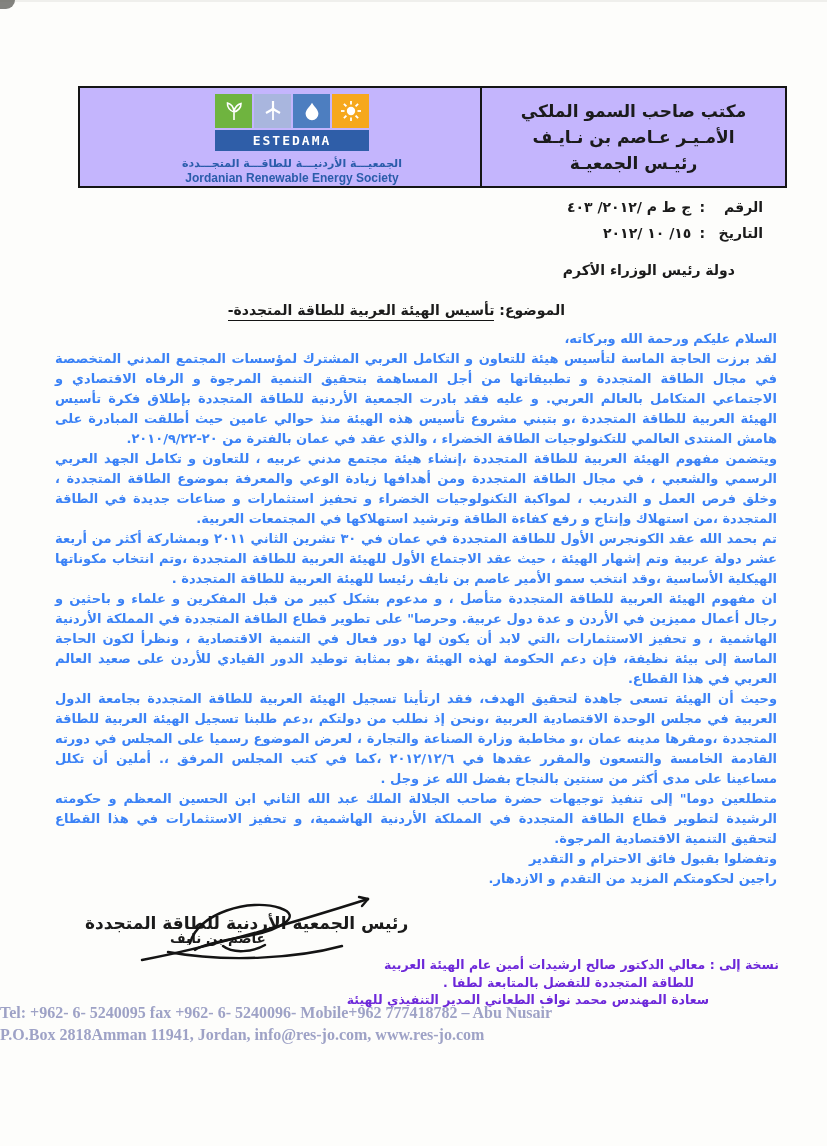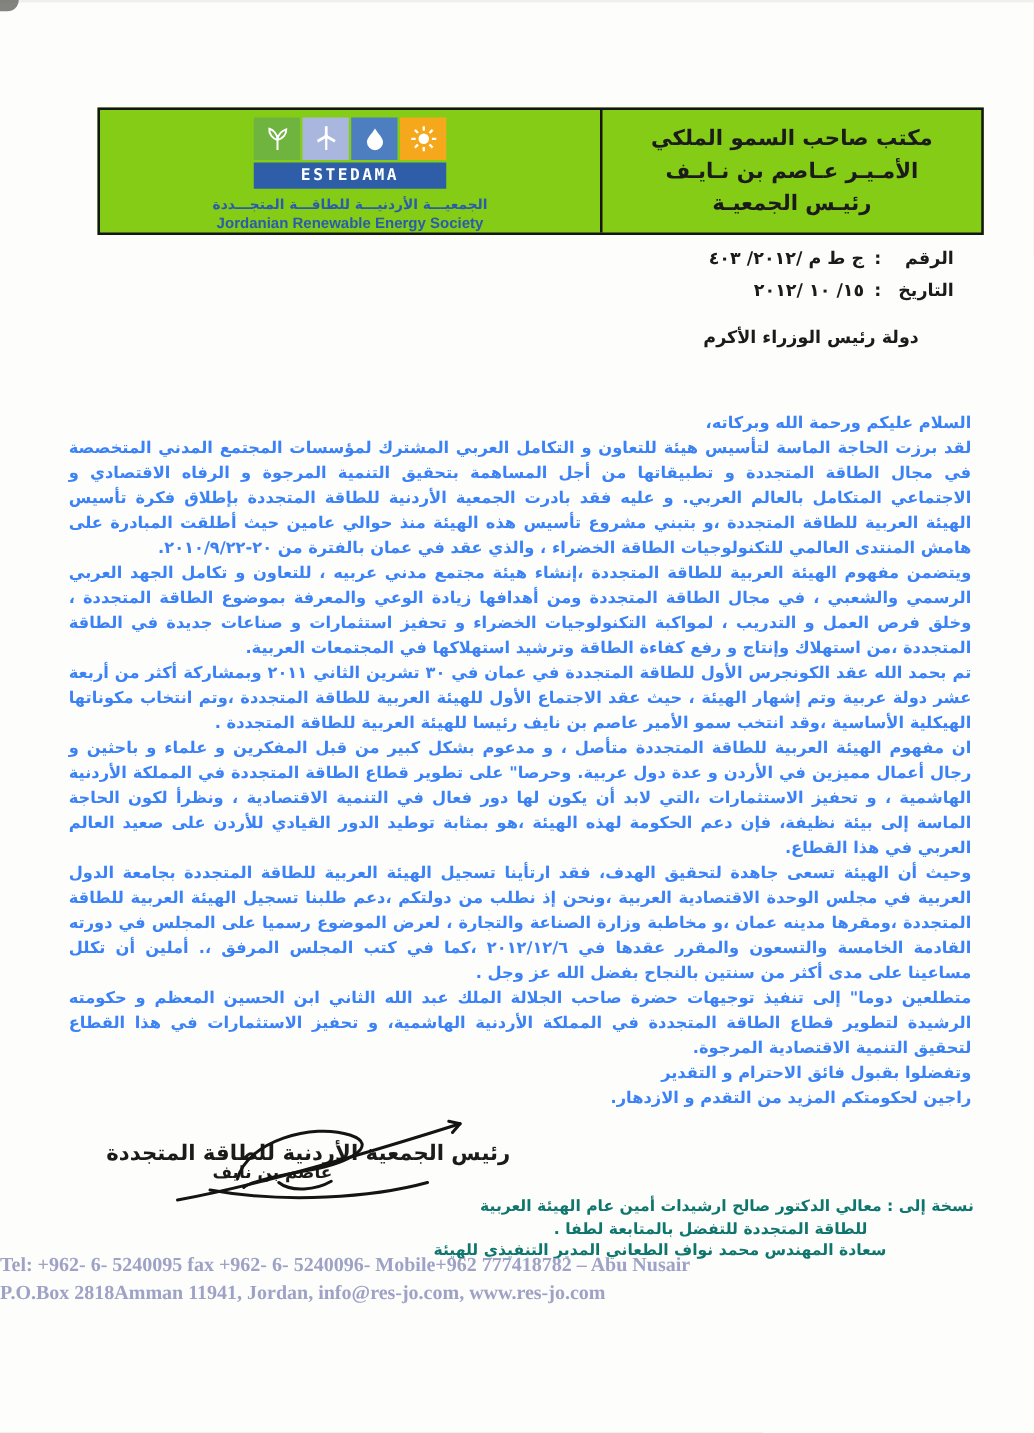--- a/index.html
+++ b/index.html
@@ -5,29 +5,29 @@
   html,body{margin:0;padding:0;background:#e9e9e7;}
   .page{
     position:relative;width:827px;height:1146px;margin:0 auto;
     background:#fdfdfb;overflow:hidden;
     font-family:"DejaVu Sans",sans-serif;color:#1b1b1b;
   }
   .corner-mark{position:absolute;top:0;left:0;width:15px;height:9px;background:#6d6d68;border-radius:0 0 12px 0;opacity:.85;}
   .edge-top{position:absolute;top:0;left:0;right:0;height:2px;background:#efefec;}
 
   
-  .lh-box{position:absolute;top:86px;left:78px;width:705px;height:98px;border:2px solid #151515;background:#84cc16;}
+  .lh-box{position:absolute;top:86px;left:78px;width:705px;height:98px;border:2px solid #151515;background:#c4b5fd;}
   .lh-office{
     position:absolute;top:0;right:0;bottom:0;width:303px;border-left:2px solid #151515;
     display:flex;flex-direction:column;justify-content:center;align-items:center;
     font-weight:bold;font-size:17px;line-height:26px;text-align:center;direction:rtl;
   }
   .lh-logo-cell{
     position:absolute;top:0;left:0;bottom:0;width:400px;
-    display:flex;flex-direction:column;justify-content:center;align-items:center;padding-top:4px;
+    display:flex;flex-direction:column;justify-content:center;align-items:center;padding-top:4px;padding-left:12px;
   }
   .icon-row{display:flex;gap:2px;}
   .sq{width:37px;height:34px;display:flex;align-items:center;justify-content:center;}
   .estedama-bar{
     width:154px;height:21px;margin-top:2px;background:#2f5ea8;color:#ffffff;
     font-family:"DejaVu Sans Mono",monospace;font-weight:bold;font-size:13px;
     letter-spacing:2px;text-align:center;line-height:21px;
   }
   .lh-ar{direction:rtl;color:#2a5caa;font-weight:bold;font-size:11px;margin-top:6px;}
   .lh-en{color:#2a5caa;font-weight:bold;font-size:12px;font-family:"Liberation Sans",sans-serif;margin-top:1px;}
@@ -48,21 +48,21 @@
     text-align:justify;font-weight:bold;font-size:13px;line-height:20px;color:#3b82f6;
   }
   .body-block p{margin:0;}
 
   
   .sig-title{position:absolute;top:877px;left:85px;direction:rtl;font-weight:bold;font-size:17px;margin-top:36px;}
   .sig-name{position:absolute;top:930px;left:170px;direction:rtl;font-weight:bold;font-size:13.5px;}
   .sig-svg{position:absolute;top:888px;left:128px;}
 
   
-  .cc{position:absolute;top:956px;right:48px;direction:rtl;text-align:right;font-weight:bold;font-size:12.5px;line-height:17.5px;color:#0f766e;}
+  .cc{position:absolute;top:956px;right:48px;direction:rtl;text-align:right;font-weight:bold;font-size:12.5px;line-height:17.5px;color:#6d28d9;}
   .cc .cc2{margin-left:0;margin-right:85px;}
   .cc .cc3{margin-right:70px;text-align:right;}
 
   
   .footer{position:absolute;top:1002px;left:0;width:100%;
     font-family:"Liberation Serif",serif;font-weight:bold;font-size:16px;line-height:22px;}
 </style>
 </head>
 <body>
 
@@ -117,20 +117,24 @@
     </div>
   </div>
 
   <div class="meta">
     <div><span class="lbl">الرقم</span><span class="sep">:</span><span>ج ط م /٢٠١٢/ ٤٠٣</span></div>
     <div><span class="lbl">التاريخ</span><span class="sep">:</span><span>١٥/ ١٠ /٢٠١٢</span></div>
   </div>
 
   <div class="recipient">دولة رئيس الوزراء الأكرم</div>
 
+  <div class="subject">
+    <span>الموضوع:</span>
+    <span class="sub-text">تأسيس الهيئة العربية للطاقة المتجددة-</span>
+  </div>
 
   <div class="body-block">
     <p>السلام عليكم ورحمة الله وبركاته،</p>
     <p>لقد برزت الحاجة الماسة لتأسيس هيئة للتعاون و التكامل العربي المشترك لمؤسسات المجتمع المدني المتخصصة في مجال الطاقة المتجددة و تطبيقاتها من أجل المساهمة بتحقيق التنمية المرجوة و الرفاه الاقتصادي و الاجتماعي المتكامل بالعالم العربي. و عليه فقد بادرت الجمعية الأردنية للطاقة المتجددة بإطلاق فكرة تأسيس الهيئة العربية للطاقة المتجددة ،و بتبني مشروع تأسيس هذه الهيئة منذ حوالي عامين حيث أطلقت المبادرة على هامش المنتدى العالمي للتكنولوجيات الطاقة الخضراء ، والذي عقد في عمان بالفترة من ٢٠-٢٠١٠/٩/٢٢.</p>
     <p>ويتضمن مفهوم الهيئة العربية للطاقة المتجددة ،إنشاء هيئة مجتمع مدني عربيه ، للتعاون و تكامل الجهد العربي الرسمي والشعبي ، في مجال الطاقة المتجددة ومن أهدافها زيادة الوعي والمعرفة بموضوع الطاقة المتجددة ، وخلق فرص العمل و التدريب ، لمواكبة التكنولوجيات الخضراء و تحفيز استثمارات و صناعات جديدة في الطاقة المتجددة ،من استهلاك وإنتاج و رفع كفاءة الطاقة وترشيد استهلاكها في المجتمعات العربية.</p>
     <p>تم بحمد الله عقد الكونجرس الأول للطاقة المتجددة في عمان في ٣٠ تشرين الثاني ٢٠١١ وبمشاركة أكثر من أربعة عشر دولة عربية وتم إشهار الهيئة ، حيث عقد الاجتماع الأول للهيئة العربية للطاقة المتجددة ،وتم انتخاب مكوناتها الهيكلية الأساسية ،وقد انتخب سمو الأمير عاصم بن نايف رئيسا للهيئة العربية للطاقة المتجددة .</p>
     <p>ان مفهوم الهيئة العربية للطاقة المتجددة متأصل ، و مدعوم بشكل كبير من قبل المفكرين و علماء و باحثين و رجال أعمال مميزين في الأردن و عدة دول عربية.  وحرصا" على تطوير قطاع الطاقة المتجددة في المملكة الأردنية الهاشمية ، و تحفيز الاستثمارات ،التي لابد أن يكون لها دور فعال في التنمية الاقتصادية ، ونظرأ لكون الحاجة الماسة إلى بيئة نظيفة، فإن دعم الحكومة لهذه الهيئة ،هو بمثابة توطيد الدور القيادي للأردن على صعيد العالم العربي في هذا القطاع.</p>
     <p>وحيث أن الهيئة تسعى جاهدة لتحقيق الهدف، فقد ارتأينا تسجيل الهيئة العربية للطاقة المتجددة بجامعة الدول العربية في مجلس الوحدة الاقتصادية العربية ،ونحن إذ نطلب من دولتكم ،دعم طلبنا تسجيل الهيئة العربية للطاقة المتجددة ،ومقرها مدينه عمان ،و مخاطبة وزارة الصناعة والتجارة ، لعرض الموضوع رسميا على المجلس في دورته القادمة الخامسة والتسعون والمقرر عقدها في ٢٠١٢/١٢/٦ ،كما في كتب المجلس المرفق ،. أملين أن تكلل مساعينا على مدى أكثر من سنتين بالنجاح بفضل الله عز وجل .</p>
     <p>متطلعين دوما" إلى تنفيذ توجيهات حضرة صاحب الجلالة الملك عبد الله الثاني ابن الحسين المعظم و حكومته الرشيدة لتطوير قطاع الطاقة المتجددة في المملكة الأردنية الهاشمية،  و تحفيز الاستثمارات في هذا القطاع لتحقيق التنمية الاقتصادية المرجوة.</p>
     <p>وتفضلوا بقبول فائق الاحترام و التقدير</p>

